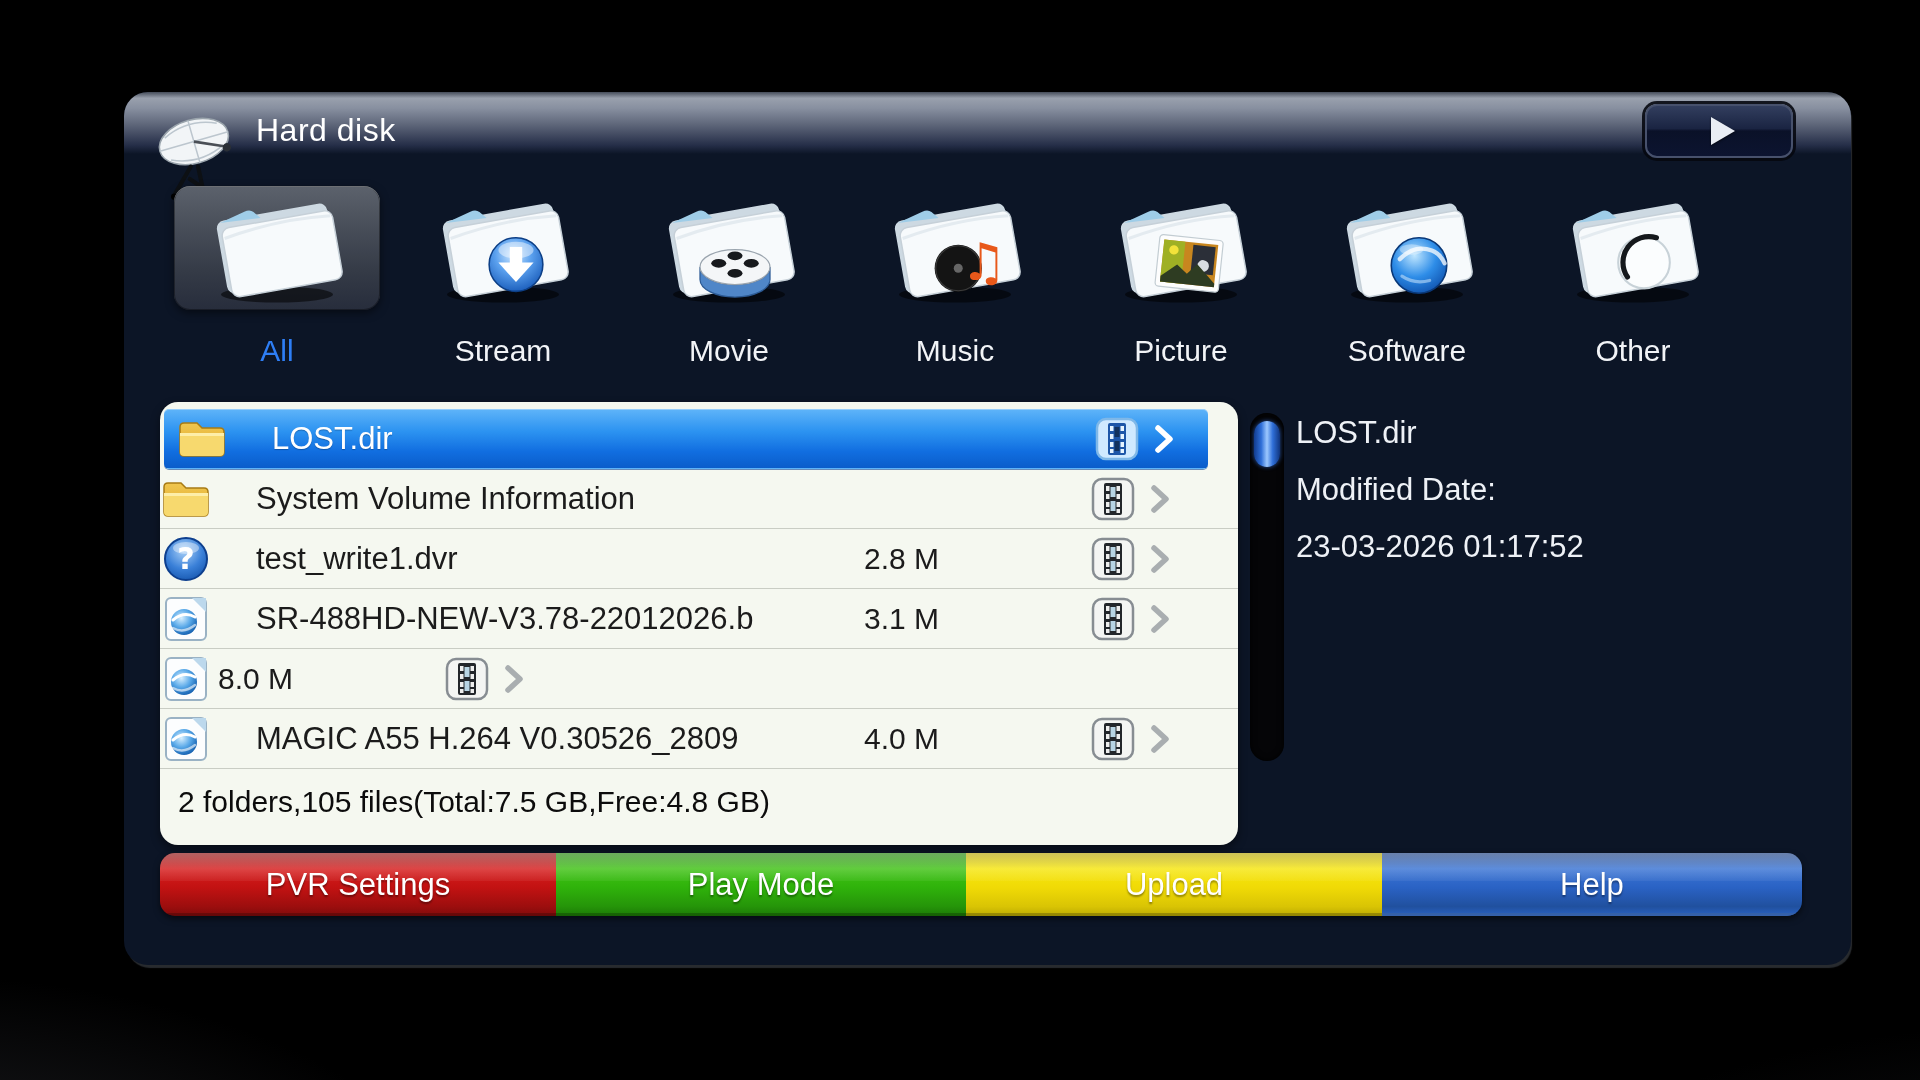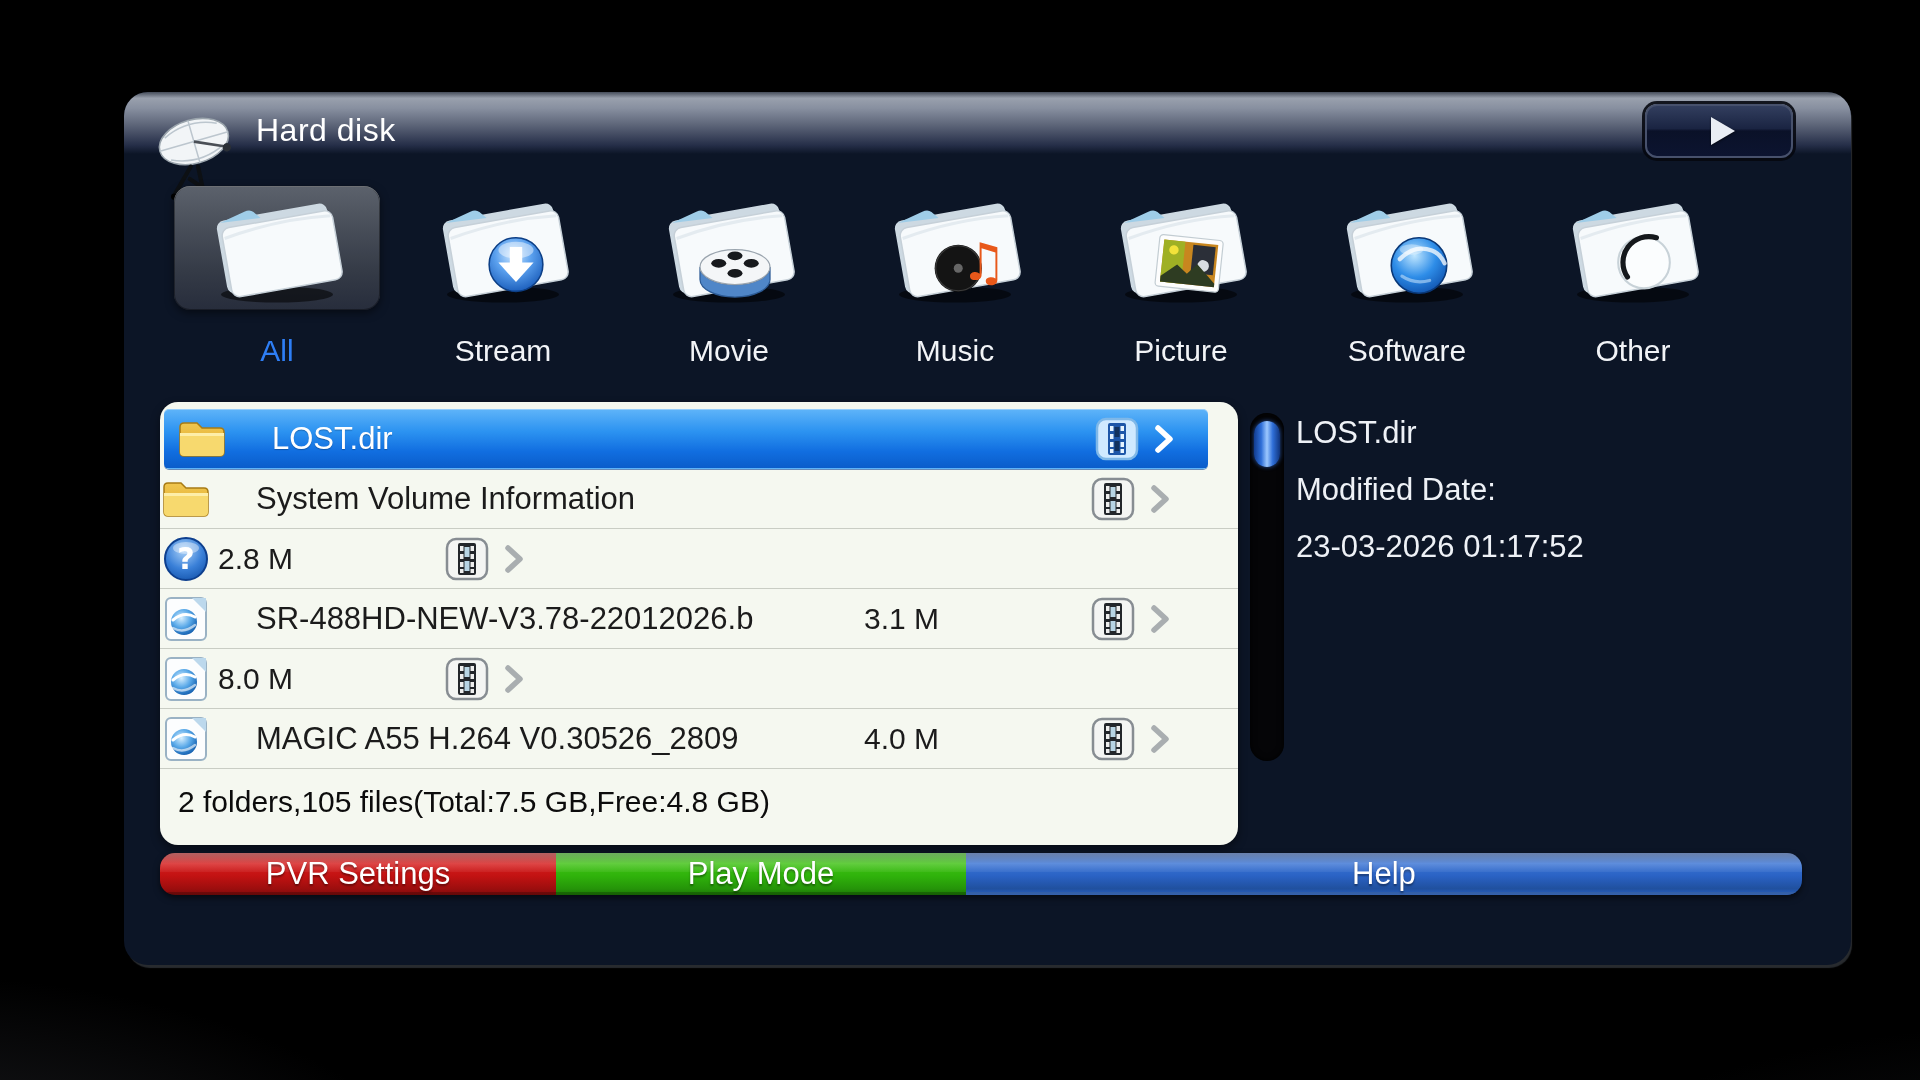--- a/index.html
+++ b/index.html
@@ -64,21 +64,21 @@
   .scrollbar{position:absolute;left:1126px;top:321px;width:34px;height:348px;border-radius:17px;
              background:#050507;box-shadow:inset 0 0 6px #000;}
   .thumb{position:absolute;left:4px;top:8px;width:26px;height:46px;border-radius:13px;
          background:linear-gradient(90deg,#123c8e 0%,#2f6fd8 28%,#9cc8ff 50%,#2f6fd8 72%,#10357e 100%);
          box-shadow:0 0 4px rgba(60,130,255,.6);cursor:pointer;}
 
   
   .details{position:absolute;left:1172px;top:312px;color:#eef1f6;font-size:31px;line-height:57px;}
 
   
-  .btnbar{position:absolute;left:36px;top:761px;width:1642px;height:42px;display:flex;border-radius:15px;
+  .btnbar{position:absolute;left:36px;top:761px;width:1642px;height:63px;display:flex;border-radius:15px;
           overflow:hidden;box-shadow:0 3px 6px rgba(0,0,0,.55), inset 0 0 0 1px rgba(0,0,0,.35);}
   .btn{position:relative;display:flex;align-items:center;justify-content:center;color:#fff;font-size:31px;
        cursor:pointer;text-shadow:0 2px 2px rgba(0,0,0,.4);}
   .btn::before{content:"";position:absolute;left:0;right:0;top:0;height:45%;
        background:linear-gradient(180deg,rgba(255,255,255,.34),rgba(255,255,255,.05));}
   .btn::after{content:"";position:absolute;left:0;right:0;bottom:0;height:3px;background:rgba(0,0,0,.22);}
   .btn-red{flex:0 0 396px;background:linear-gradient(180deg,#8a1010 0%,#d61d1d 25%,#c21212 55%,#9c0e0e 85%,#800b0b 100%);}
   .btn-green{flex:0 0 410px;background:linear-gradient(180deg,#20820a 0%,#3fc214 25%,#2fb20b 55%,#259409 85%,#1c7a05 100%);}
   .btn-yellow{flex:0 0 416px;background:linear-gradient(180deg,#b3a300 0%,#f6e60e 25%,#f0da06 55%,#d9c404 85%,#bcab02 100%);}
   .btn-blue{flex:1 1 auto;background:linear-gradient(180deg,#1c3f80 0%,#3a74d4 25%,#2a62c4 55%,#20509e 85%,#2a62c4 100%);
@@ -358,20 +358,21 @@
               </svg>
           </span>
         </div>
 
         <div class="row">
           <span class="ficon">
               <svg>
                 <use href="#iQuestion"></use>
               </svg>
             </span>
+          <span class="fname">test_write1.dvr</span>
           <span class="fsize">2.8 M</span>
           <span class="film">
               <svg>
                 <use href="#iFilm"></use>
               </svg>
             </span>
           <span class="chev">
             <svg viewBox="0 0 22 30">
                 <path d="M5 4 L17 15 L5 26" fill="none" stroke="#a9aeb0" stroke-width="5.5" stroke-linecap="round" stroke-linejoin="round"></path>
               </svg>
@@ -451,19 +452,22 @@
       <div>23-03-2026 01:17:52</div>
     </div>
 
     <div class="btnbar">
       <div class="btn btn-red">
         <span>PVR Settings</span>
       </div>
       <div class="btn btn-green">
         <span>Play Mode</span>
       </div>
+      <div class="btn btn-yellow">
+        <span>Upload</span>
+      </div>
       <div class="btn btn-blue">
         <span>Help</span>
       </div>
     </div>
 
   </div>
 </div>
 
 </body></html>

